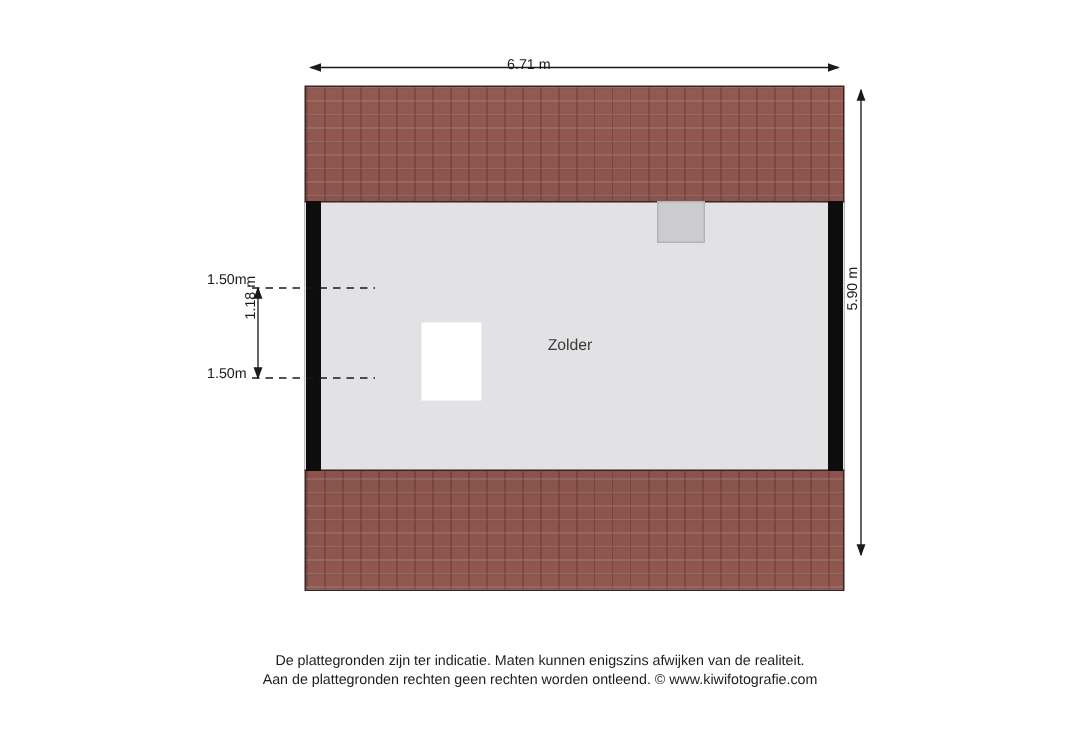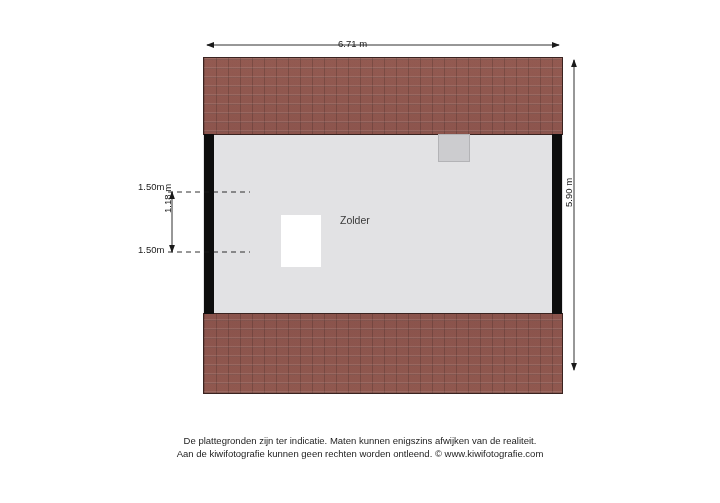--- a/index.html
+++ b/index.html
@@ -100,23 +100,23 @@
     background: #cccccf;
     border: 1px solid #b3b3b6;
     box-sizing: border-box;
     z-index: 6;
   }
 
   
   .room-label {
     position: absolute;
     left: 340px;
-    top: 214px;
+    top: 224px;
     width: 80px;
-    text-align: left;
+    text-align: center;
     font-size: 10.5px;
     color: #3a3a3a;
     z-index: 7;
   }
 
   
   svg.dims {
     position: absolute;
     left: 0; top: 0;
     width: 720px;
@@ -220,14 +220,14 @@
   <div class="dim-text" id="dim-inner-label">1.18 m</div>
 
   <div class="dim-text" id="dim-left-top-label">1.50m</div>
 
   <div class="dim-text" id="dim-left-bottom-label">1.50m</div>
 
 </div>
 
 <div class="footer">
   <div>De plattegronden zijn ter indicatie. Maten kunnen enigszins afwijken van de realiteit.</div>
-  <div>Aan de kiwifotografie kunnen geen rechten worden ontleend. © www.kiwifotografie.com</div>
+  <div>Aan de plattegronden rechten geen rechten worden ontleend. © www.kiwifotografie.com</div>
 </div>
 
 </body></html>

